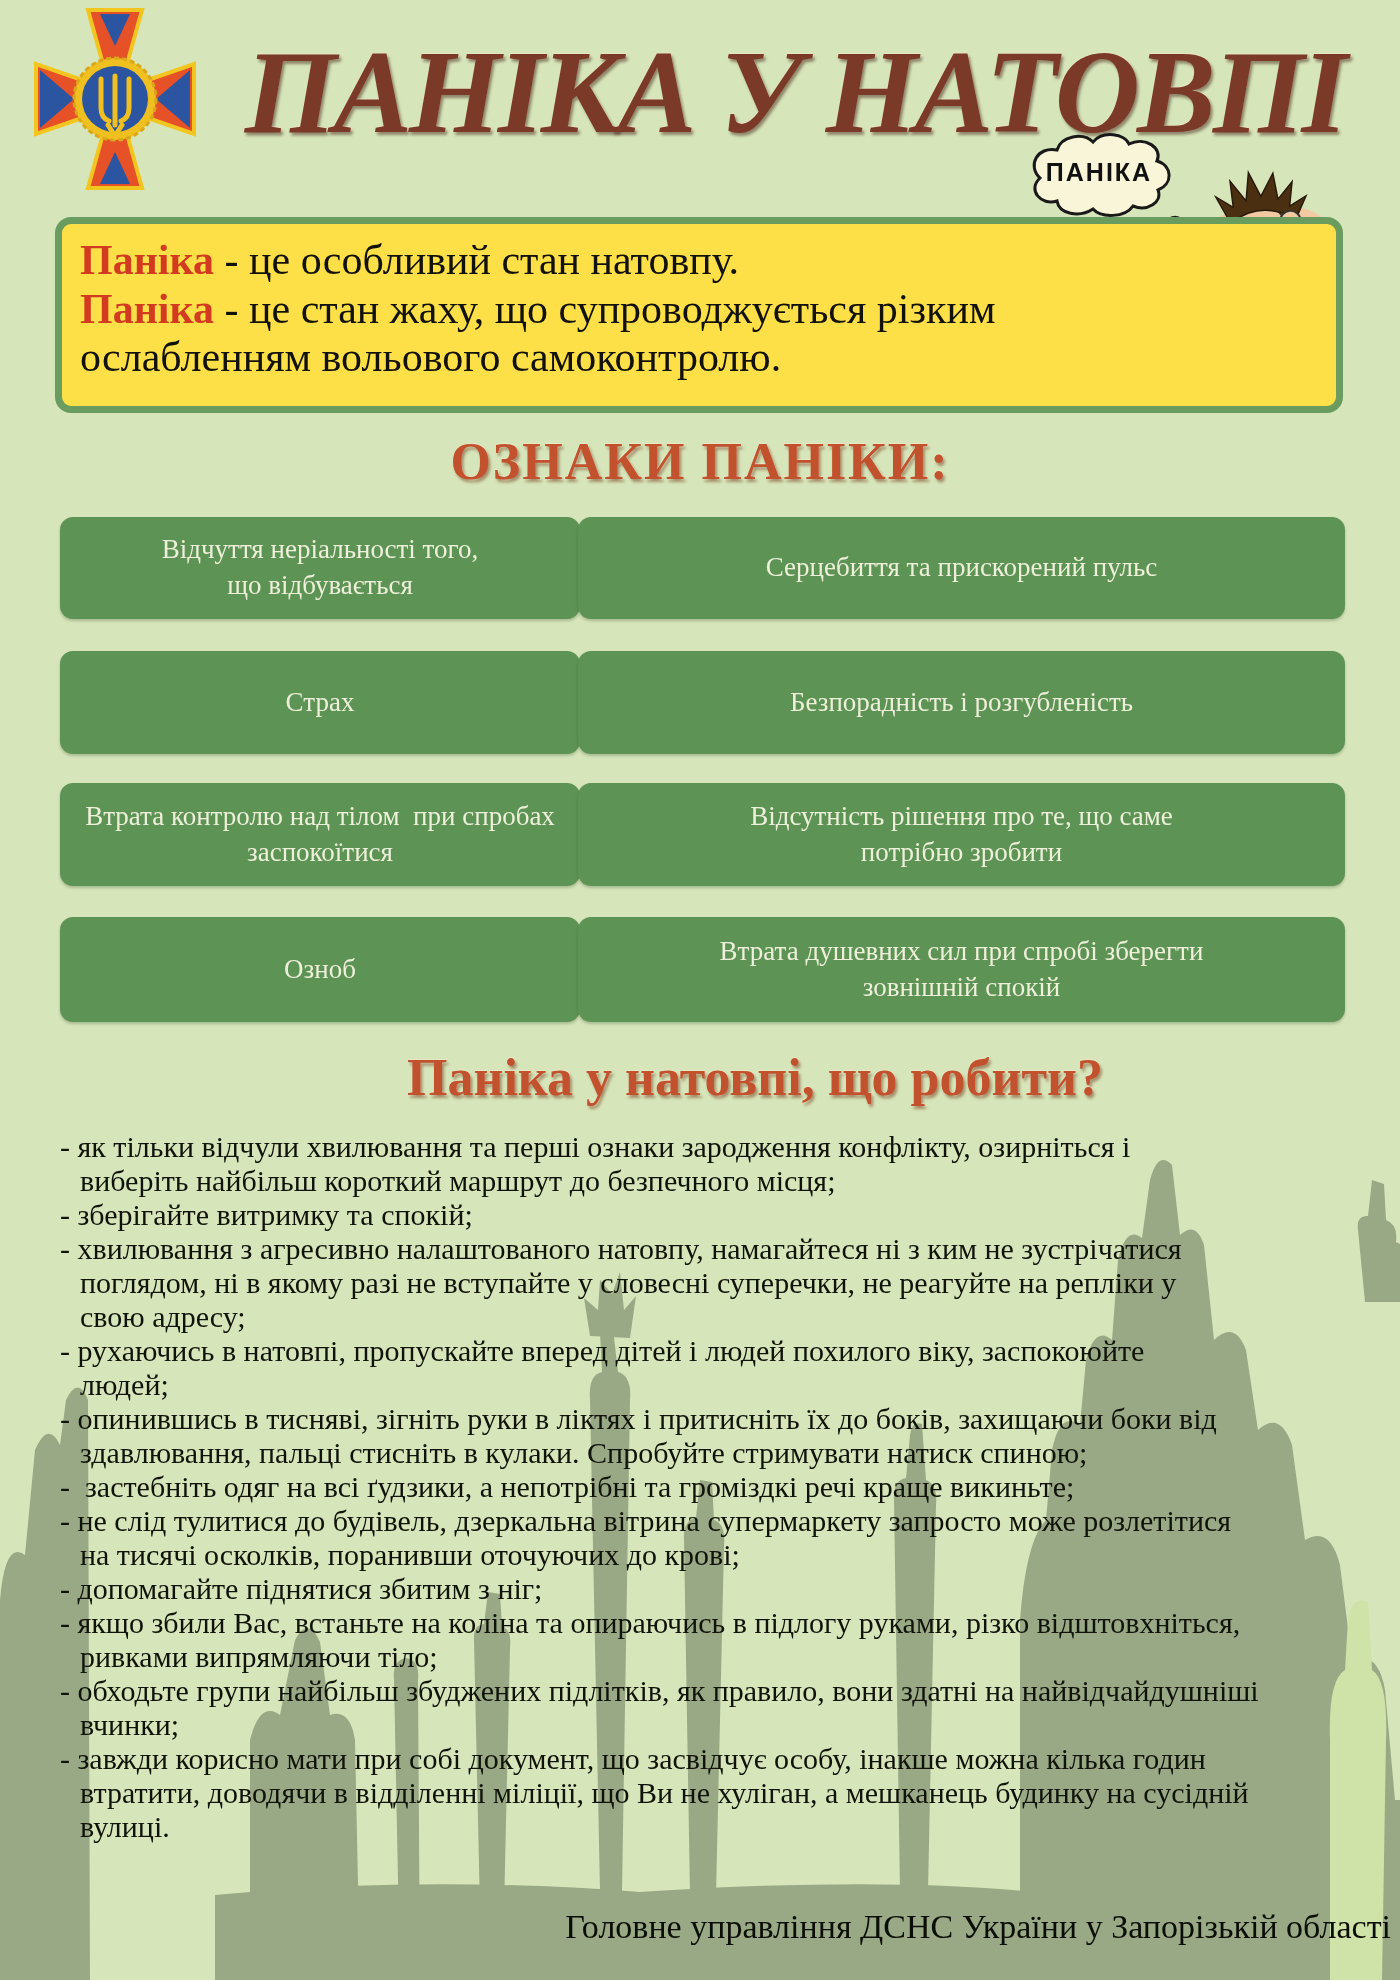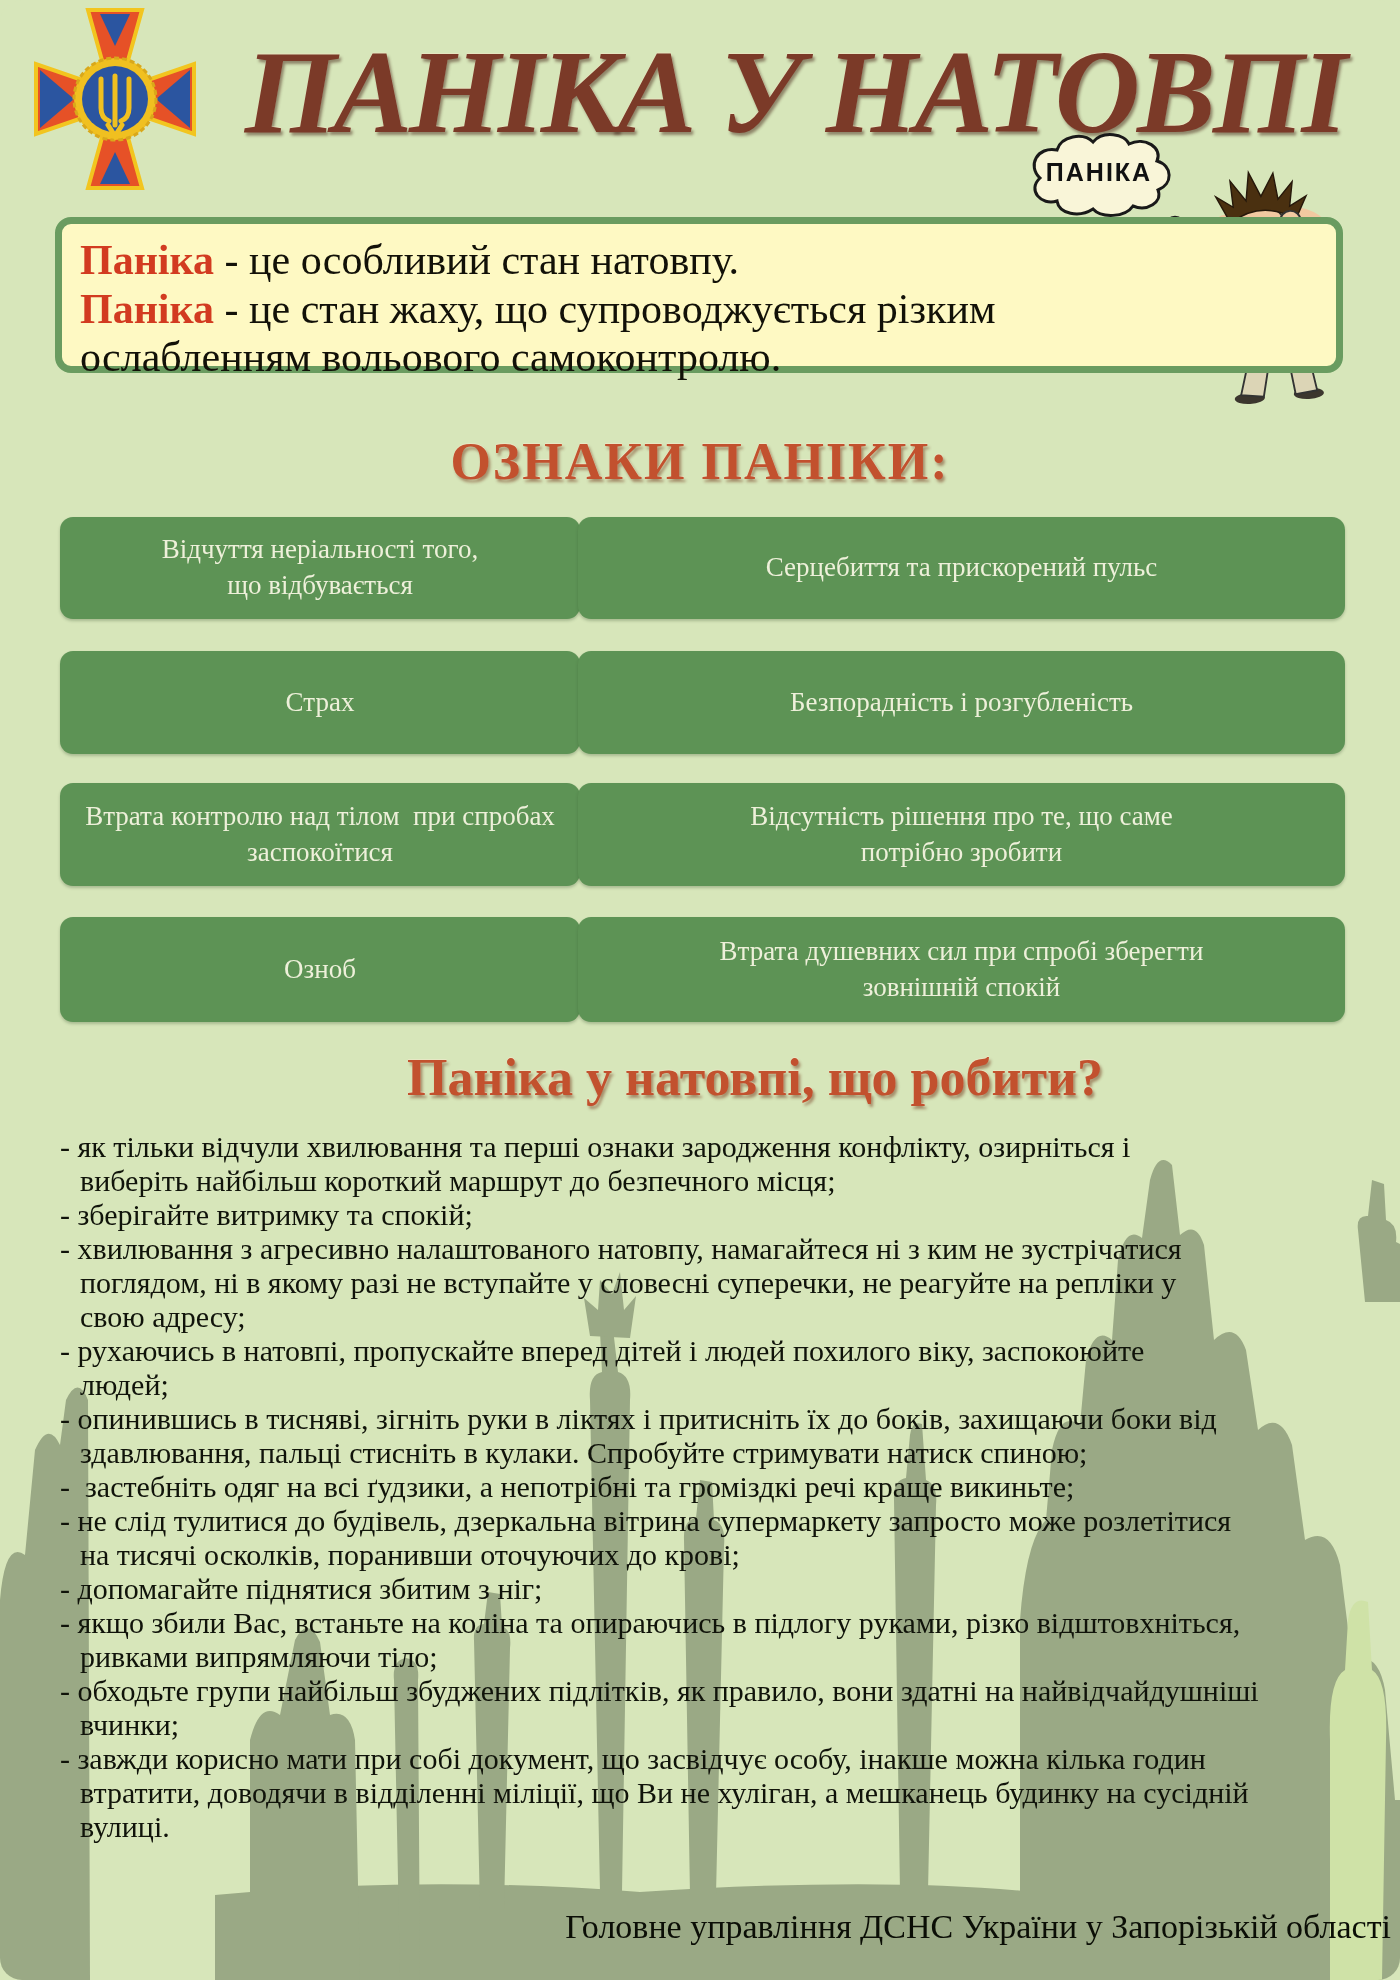--- a/index.html
+++ b/index.html
@@ -1,36 +1,36 @@
 <!DOCTYPE html>
 <html lang="uk"><head>
 <meta charset="utf-8">
 <style>
   html,body{margin:0;padding:0;background:#d7e6ba;}
   .poster{
     position:relative;width:1400px;height:1980px;overflow:hidden;
-    background:#d7e6ba;font-family:"Liberation Serif",serif;border-radius:22px;
+    background:#d7e6ba;font-family:"Liberation Serif",serif;
   }
   .layer{position:absolute;}
   
   .main-title{
     position:absolute;left:192px;top:0px;width:1205px;height:186px;
     margin:0;display:flex;align-items:center;justify-content:center;
     font-family:"Liberation Serif",serif;font-style:italic;font-weight:bold;
     font-size:118px;letter-spacing:-3px;white-space:nowrap;color:#7b3a28;
     text-shadow:0 -1px 0 rgba(255,228,205,.35), 2px 3px 3px rgba(55,18,8,.45);
   }
   .emblem{position:absolute;left:30px;top:4px;}
   
   .bubble-svg{position:absolute;left:1015px;top:128px;}
   .person-svg{position:absolute;left:1145px;top:156px;transform:rotate(-3deg);}
   
   .def-box{
-    position:absolute;left:55px;top:217px;width:1288px;height:156px;
-    box-sizing:border-box;background:#fef9c3;border:7px solid #6a9c60;border-radius:16px;
+    position:absolute;left:55px;top:217px;width:1288px;height:196px;
+    box-sizing:border-box;background:#fde047;border:7px solid #6a9c60;border-radius:16px;
     padding:12px 150px 10px 18px;
   }
   .def-box p{margin:0;font-size:42px;line-height:1.16;color:#121108;white-space:pre-wrap;}
   .def-term{color:#d23b20;font-weight:bold;}
   
   .section-heading{
     position:absolute;margin:0;text-align:center;font-weight:bold;
     color:#c2512e;font-family:"Liberation Serif",serif;
     text-shadow:0 -1px 0 rgba(255,235,215,.4), 2px 3px 3px rgba(105,35,12,.45);
   }

